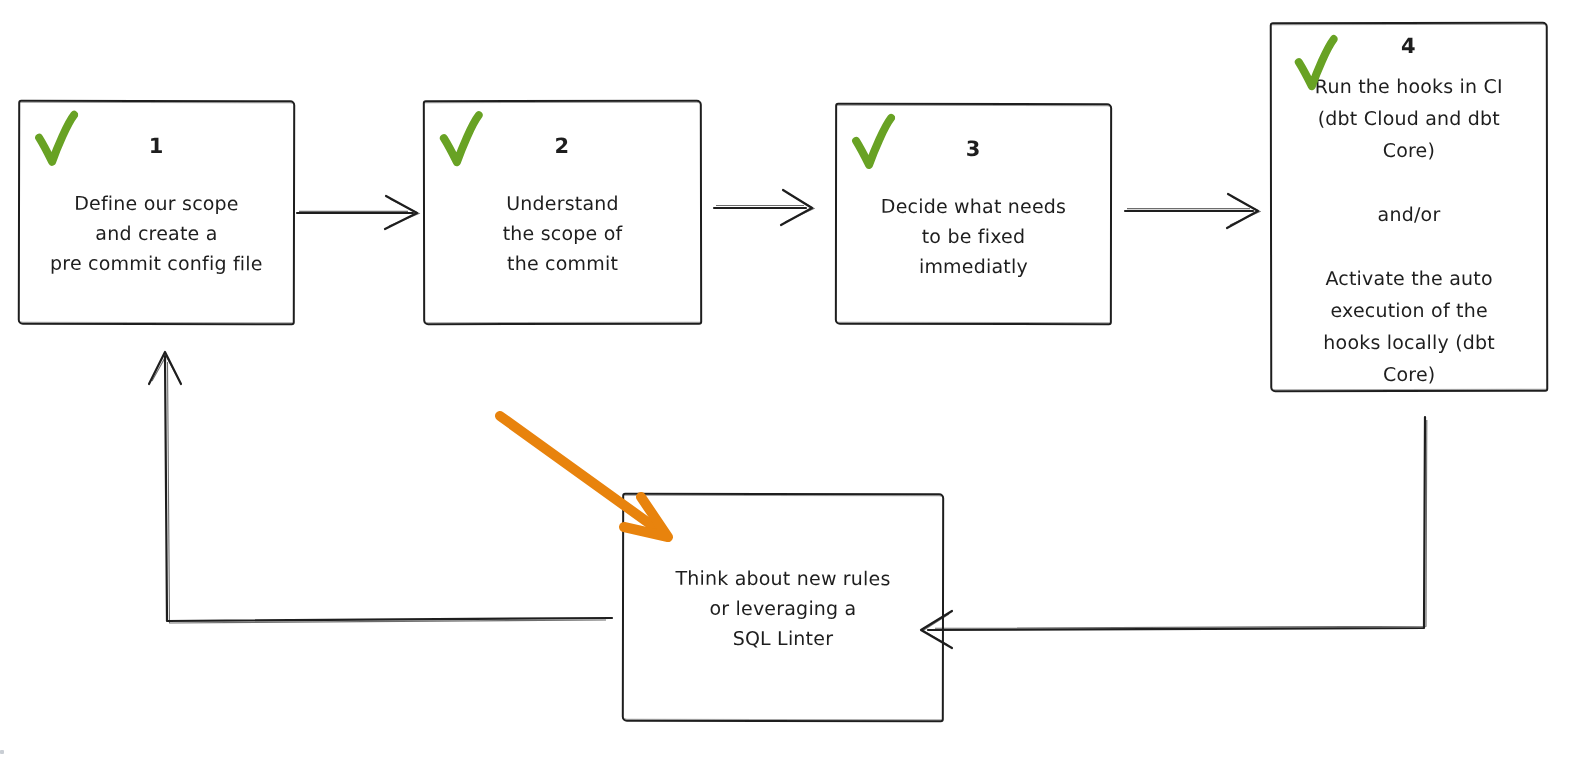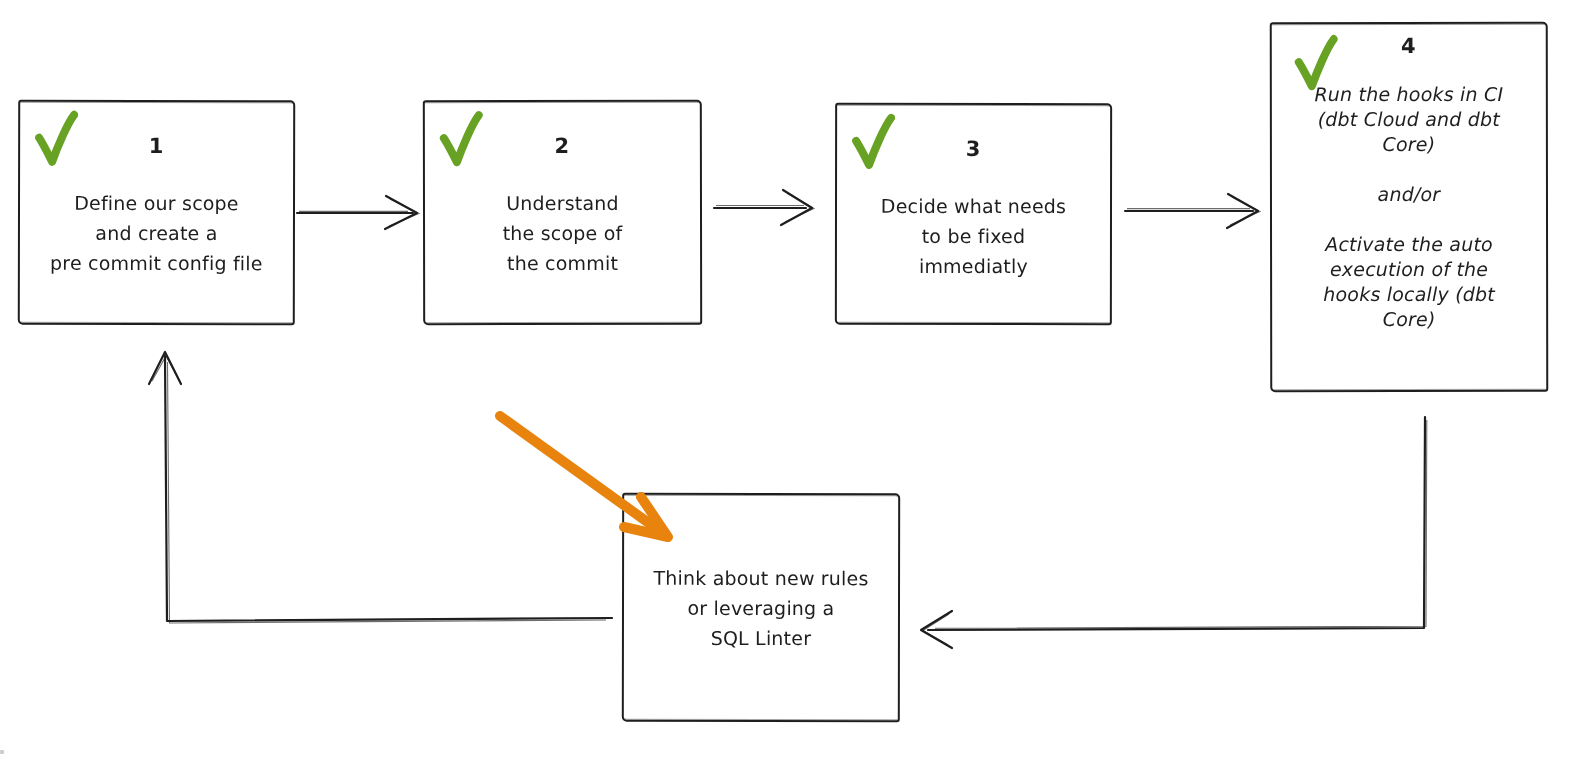--- a/index.html
+++ b/index.html
@@ -39,23 +39,23 @@
   
   #node-step-1{left:18px; top:100px; width:277px; height:225px; transform:rotate(.12deg);}
   #node-step-2{left:423px; top:100px; width:279px; height:225px; transform:rotate(-.1deg);}
   #node-step-3{left:835px; top:103px; width:277px; height:222px; transform:rotate(.08deg);}
   #node-step-1 .num, #node-step-2 .num, #node-step-3 .num{margin-top:32px;}
   #node-step-1 .label, #node-step-2 .label, #node-step-3 .label{margin-top:30px;}
   
   #node-step-4{left:1270px; top:22px; width:278px; height:370px; transform:rotate(-.08deg);}
   #node-step-4 .check{left:22px;top:10px;}
   #node-step-4 .num{margin-top:10px;}
-  #node-step-4 .label{margin-top:24px;line-height:25px;font-style:italic;}
+  #node-step-4 .label{margin-top:12px;line-height:32px;}
   
-  #node-think{left:622px; top:493px; width:278px; height:229px; transform:rotate(.1deg);
+  #node-think{left:622px; top:493px; width:322px; height:229px; transform:rotate(.1deg);
     display:flex;align-items:center;justify-content:center;}
   #arrows{position:absolute;left:0;top:0;width:1584px;height:757px;pointer-events:none;}
   #arrows g{pointer-events:stroke;}
   .sketch{stroke:var(--stroke,#1e1e1e);stroke-width:2.2;fill:none;stroke-linecap:round;stroke-linejoin:round;}
   .sketch2{stroke:var(--stroke,#1e1e1e);stroke-width:1.1;fill:none;opacity:.65;}
   .orange{stroke:var(--orange,#e8830d);stroke-width:10;fill:none;stroke-linecap:round;stroke-linejoin:round;}
   .checkpath{stroke:var(--green,#68a224);stroke-width:8;fill:none;stroke-linecap:round;stroke-linejoin:round;}
   #artifact-dot{position:absolute;left:0px;top:750px;width:4px;height:4px;background:#c9ced4;border-radius:1px;}
 </style>
 </head>

